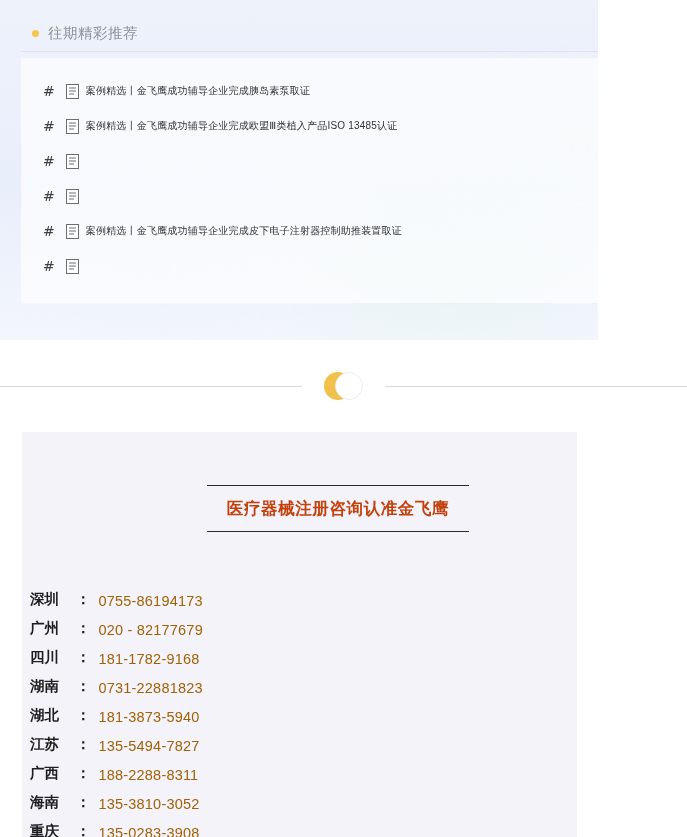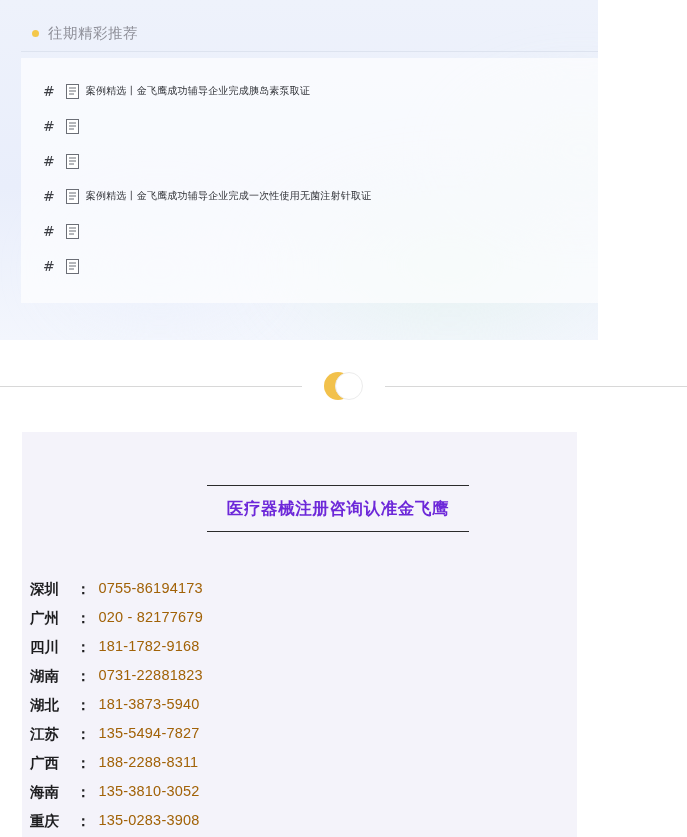--- a/index.html
+++ b/index.html
@@ -173,33 +173,33 @@
     text-align: center;
   }
   .footer-rule {
     width: 262px;
     height: 1px;
     background: #2b2b2b;
   }
   .footer-title {
     font-size: 16.5px;
     font-weight: bold;
-    color: #6d28d9;
+    color: #c2410c;
     letter-spacing: .6px;
     padding: 12px 0 11px 0;
   }
 
   .contact-list {
     position: absolute;
     left: 30px;
     top: 148px;
   }
   .contact-row {
     display: flex;
-    align-items: flex-start;
+    align-items: flex-end;
     height: 29px;
     font-size: 14.5px;
   }
   .contact-region {
     font-weight: bold;
     color: #1d1d1f;
     width: 46px;
     flex: none;
   }
   .contact-colon {
@@ -243,57 +243,58 @@
     <div class="rec-item">
       <span class="hash">#</span>
       <span class="doc-icon">
         <svg width="13" height="15" viewBox="0 0 13 15">
             <rect x="0.5" y="0.5" width="12" height="14" fill="#ffffff" stroke="#6b6e76"></rect>
             <line x1="3" y1="4" x2="10" y2="4" stroke="#6b6e76"></line>
             <line x1="3" y1="7" x2="10" y2="7" stroke="#6b6e76"></line>
             <line x1="3" y1="10" x2="8" y2="10" stroke="#6b6e76"></line>
           </svg>
       </span>
-    </div>
-
-    <div class="rec-item">
-      <span class="hash">#</span>
-      <span class="doc-icon">
-        <svg width="13" height="15" viewBox="0 0 13 15">
-            <rect x="0.5" y="0.5" width="12" height="14" fill="#ffffff" stroke="#6b6e76"></rect>
-            <line x1="3" y1="4" x2="10" y2="4" stroke="#6b6e76"></line>
-            <line x1="3" y1="7" x2="10" y2="7" stroke="#6b6e76"></line>
-            <line x1="3" y1="10" x2="8" y2="10" stroke="#6b6e76"></line>
-          </svg>
-      </span>
-    </div>
-
-    <div class="rec-item">
-      <span class="hash">#</span>
-      <span class="doc-icon">
-        <svg width="13" height="15" viewBox="0 0 13 15">
-            <rect x="0.5" y="0.5" width="12" height="14" fill="#ffffff" stroke="#6b6e76"></rect>
-            <line x1="3" y1="4" x2="10" y2="4" stroke="#6b6e76"></line>
-            <line x1="3" y1="7" x2="10" y2="7" stroke="#6b6e76"></line>
-            <line x1="3" y1="10" x2="8" y2="10" stroke="#6b6e76"></line>
-          </svg>
-      </span>
-      <span class="rec-text">案例精选丨金飞鹰成功辅导企业完成一次性使用无菌注射针取证</span>
-    </div>
-
-    <div class="rec-item">
-      <span class="hash">#</span>
-      <span class="doc-icon">
-        <svg width="13" height="15" viewBox="0 0 13 15">
-            <rect x="0.5" y="0.5" width="12" height="14" fill="#ffffff" stroke="#6b6e76"></rect>
-            <line x1="3" y1="4" x2="10" y2="4" stroke="#6b6e76"></line>
-            <line x1="3" y1="7" x2="10" y2="7" stroke="#6b6e76"></line>
-            <line x1="3" y1="10" x2="8" y2="10" stroke="#6b6e76"></line>
-          </svg>
-      </span>
+      <span class="rec-text">案例精选丨金飞鹰成功辅导企业完成欧盟Ⅲ类植入产品ISO 13485认证</span>
+    </div>
+
+    <div class="rec-item">
+      <span class="hash">#</span>
+      <span class="doc-icon">
+        <svg width="13" height="15" viewBox="0 0 13 15">
+            <rect x="0.5" y="0.5" width="12" height="14" fill="#ffffff" stroke="#6b6e76"></rect>
+            <line x1="3" y1="4" x2="10" y2="4" stroke="#6b6e76"></line>
+            <line x1="3" y1="7" x2="10" y2="7" stroke="#6b6e76"></line>
+            <line x1="3" y1="10" x2="8" y2="10" stroke="#6b6e76"></line>
+          </svg>
+      </span>
+    </div>
+
+    <div class="rec-item">
+      <span class="hash">#</span>
+      <span class="doc-icon">
+        <svg width="13" height="15" viewBox="0 0 13 15">
+            <rect x="0.5" y="0.5" width="12" height="14" fill="#ffffff" stroke="#6b6e76"></rect>
+            <line x1="3" y1="4" x2="10" y2="4" stroke="#6b6e76"></line>
+            <line x1="3" y1="7" x2="10" y2="7" stroke="#6b6e76"></line>
+            <line x1="3" y1="10" x2="8" y2="10" stroke="#6b6e76"></line>
+          </svg>
+      </span>
+    </div>
+
+    <div class="rec-item">
+      <span class="hash">#</span>
+      <span class="doc-icon">
+        <svg width="13" height="15" viewBox="0 0 13 15">
+            <rect x="0.5" y="0.5" width="12" height="14" fill="#ffffff" stroke="#6b6e76"></rect>
+            <line x1="3" y1="4" x2="10" y2="4" stroke="#6b6e76"></line>
+            <line x1="3" y1="7" x2="10" y2="7" stroke="#6b6e76"></line>
+            <line x1="3" y1="10" x2="8" y2="10" stroke="#6b6e76"></line>
+          </svg>
+      </span>
+      <span class="rec-text">案例精选丨金飞鹰成功辅导企业完成皮下电子注射器控制助推装置取证</span>
     </div>
 
     <div class="rec-item">
       <span class="hash">#</span>
       <span class="doc-icon">
         <svg width="13" height="15" viewBox="0 0 13 15">
             <rect x="0.5" y="0.5" width="12" height="14" fill="#ffffff" stroke="#6b6e76"></rect>
             <line x1="3" y1="4" x2="10" y2="4" stroke="#6b6e76"></line>
             <line x1="3" y1="7" x2="10" y2="7" stroke="#6b6e76"></line>
             <line x1="3" y1="10" x2="8" y2="10" stroke="#6b6e76"></line>

